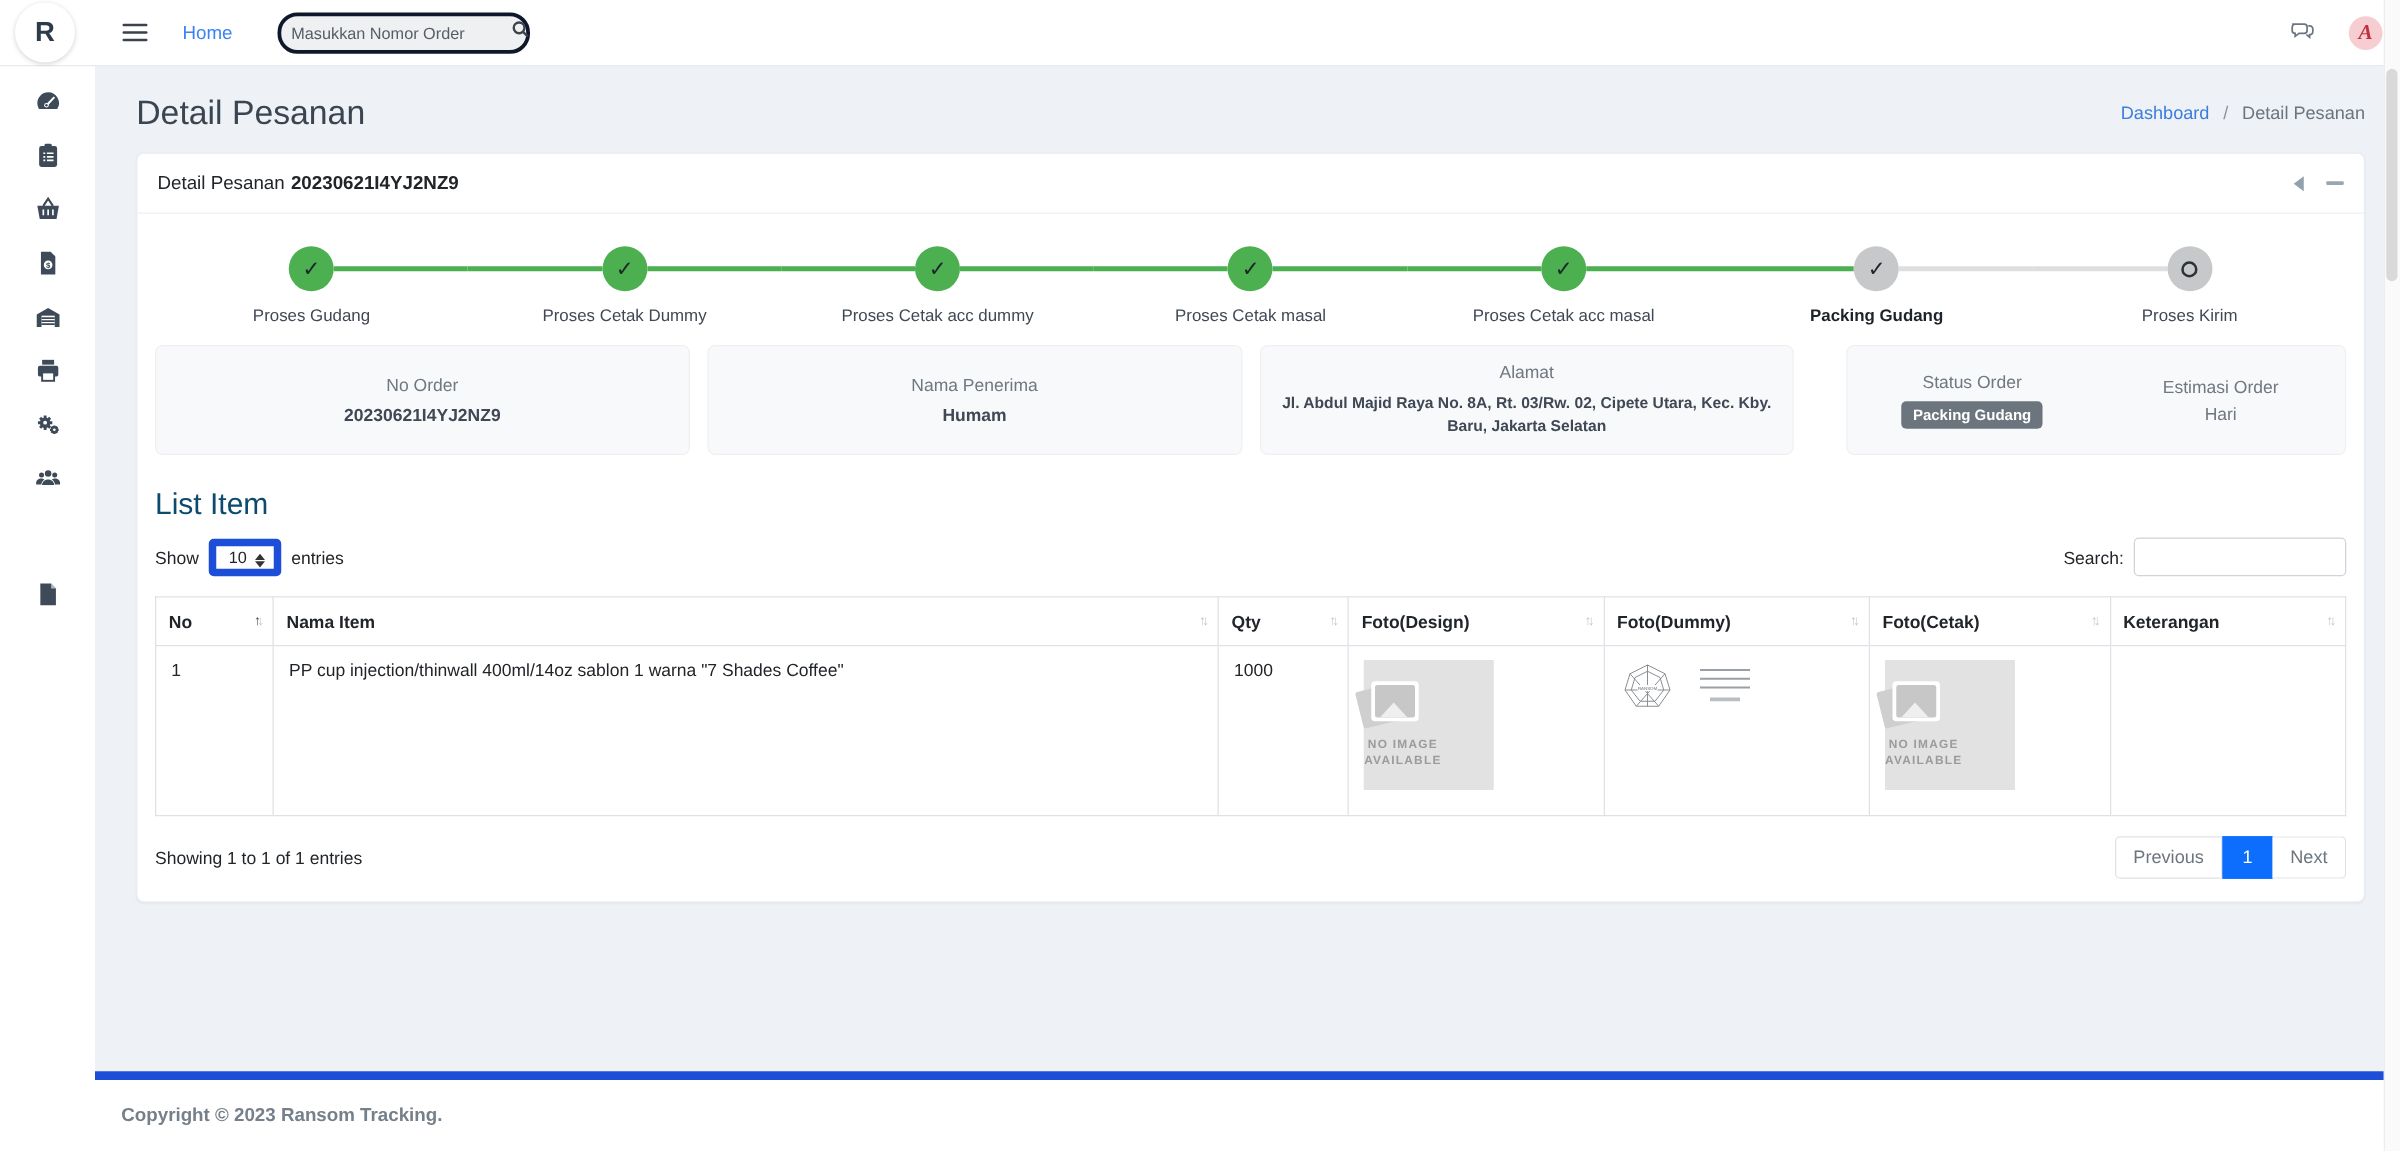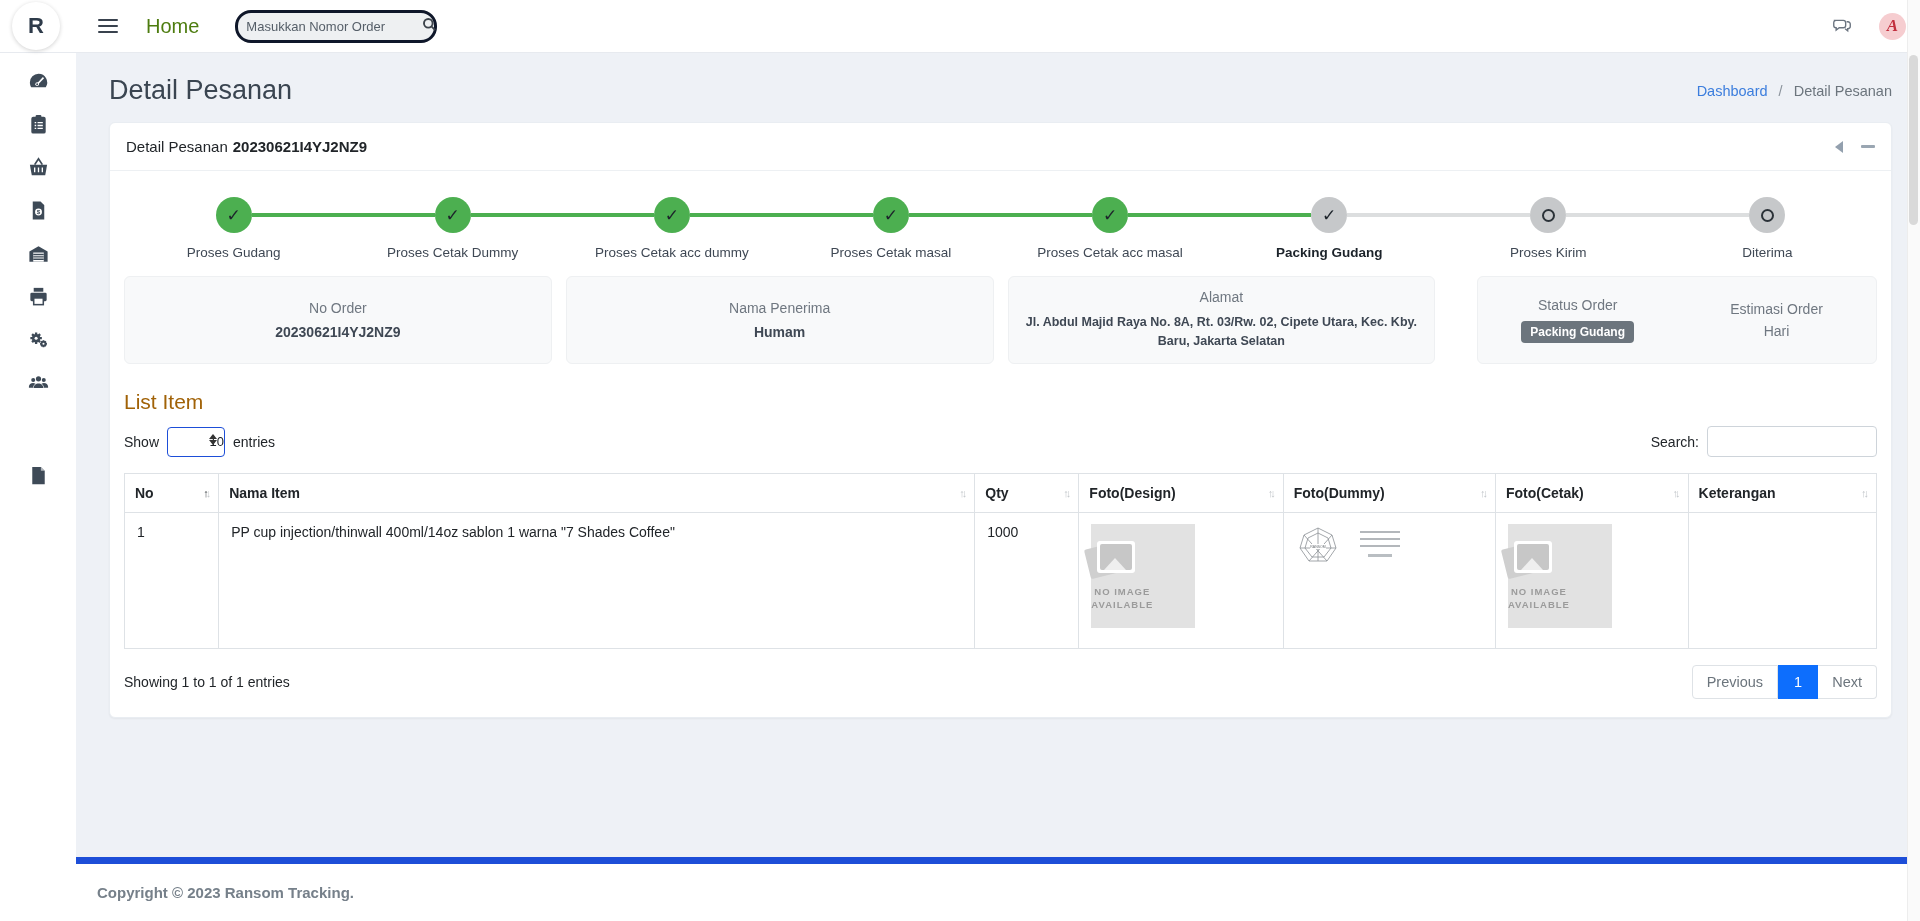--- a/index.html
+++ b/index.html
@@ -14,21 +14,21 @@
   .side-item { width:76px; height:43px; display:flex; align-items:center; justify-content:center; cursor:pointer; }
   .side-item svg { width:23px; height:23px; }
   .side-gap { height:50px; }
 
   
   .topbar { position:absolute; left:0; top:0; right:0; height:52px; background:#fff; z-index:3; }
   .topbar-line { position:absolute; left:0; top:52px; right:0; height:1px; background:#e7eaef; z-index:4; }
   .topbar-inner { position:absolute; left:76px; right:14px; top:0; height:52px; display:flex; align-items:center; }
   .hamburger { width:20px; margin-left:22px; cursor:pointer; }
   .hamburger div { height:2px; background:#39424e; margin:4px 0; border-radius:1px; }
-  .home-link { margin-left:28px; color:#4d7c0f; font-size:20px; cursor:pointer; }
+  .home-link { margin-left:28px; color:#3b82f6; font-size:15px; cursor:pointer; }
   .nav-search { margin-left:36px; width:202px; height:33px; background:#eef0f2; border:3px solid #0f172a; border-radius:16px;
     display:flex; align-items:center; padding:0 8px; }
   .nav-search input { flex:1; border:none; background:transparent; outline:none; font-size:13px; color:#333; font-family:inherit; }
   .nav-search input::placeholder { color:#555e68; }
   .top-right { margin-left:auto; display:flex; align-items:center; gap:26px; }
   .chat-icon { cursor:pointer; }
   .avatar { width:27px; height:27px; border-radius:50%; background:#f6cdd0; color:#c22f3e; font-family:"Liberation Serif",serif;
     font-style:italic; font-weight:bold; font-size:17px; display:flex; align-items:center; justify-content:center; cursor:pointer; }
 
   
@@ -69,25 +69,25 @@
     display:flex; flex-direction:column; align-items:center; justify-content:center; text-align:center; padding:10px 14px; }
   .info-label { font-size:14px; color:#6f7780; }
   .info-value { margin-top:8px; font-size:14px; font-weight:bold; color:#3f4854; }
   .info-value.small { font-size:12.5px; line-height:1.5; max-width:480px; }
   .info-split { flex:1; display:flex; background:#f8f9fa; border:1px solid #eef0f2; border-radius:6px; min-height:88px;margin-left:28px; }
   .info-half { flex:1; display:flex; flex-direction:column; align-items:center; justify-content:center; text-align:center; padding:10px; }
   .badge { margin-top:8px; background:#6c757d; color:#fff; font-size:12px; font-weight:bold; padding:4px 9px; border-radius:4px; }
   .estim-value { margin-top:6px; font-size:14px; color:#6f7780; }
 
   
-  .section-title { margin-top:26px; font-size:21px; font-weight:500; color:#a16207; }
+  .section-title { margin-top:26px; font-size:24px; font-weight:500; color:#0c4a6e; }
   .table-controls { margin-top:12px; display:flex; align-items:center; justify-content:space-between; font-size:14px; color:#212529; }
   .show-ctl { display:flex; align-items:center; gap:8px; }
-  .select-box { position:relative; width:58px; height:30px; border:1px solid #1d4ed8; border-radius:4px; background:#fff;
-    display:flex; align-items:center; padding-left:10px; font-size:13px; color:#212529; cursor:pointer;justify-content:flex-end; }
+  .select-box { position:relative; width:58px; height:30px; border:6px solid #1d4ed8; border-radius:4px; background:#fff;
+    display:flex; align-items:center; padding-left:10px; font-size:13px; color:#212529; cursor:pointer; }
   .select-arrows { position:absolute; right:7px; top:6px; display:flex; flex-direction:column; gap:1px; }
   .select-arrows i { width:0; height:0; border-left:4px solid transparent; border-right:4px solid transparent; display:block; }
   .select-arrows .a-up { border-bottom:5px solid #333; }
   .select-arrows .a-dn { border-top:5px solid #333; }
   .search-ctl { display:flex; align-items:center; gap:8px; }
   .search-ctl input { width:170px; height:31px; border:1px solid #ced4da; border-radius:4px; outline:none; padding:0 8px; font-size:13px; font-family:inherit; }
 
   table.items { width:100%; margin-top:16px; border-collapse:collapse; font-size:14px; color:#212529; }
   table.items th, table.items td { border:1px solid #dee2e6; text-align:left; vertical-align:top; }
   table.items th { padding:11px 10px; font-weight:bold; white-space:nowrap; cursor:pointer; }
@@ -304,27 +304,20 @@
             </div>
             <div class="step-label">Packing Gudang</div>
           </div>
         <div class="step pending">
             <span class="conn left"></span>
             <span class="conn right"></span>
             <div class="circle">
               <span class="ring"></span>
             </div>
             <div class="step-label">Proses Kirim</div>
-          </div>
-        <div class="step pending">
-            <span class="conn left"></span>
-            <div class="circle">
-              <span class="ring"></span>
-            </div>
-            <div class="step-label">Diterima</div>
           </div>
       </div>
 
       <div class="info-row">
         <div class="info-box">
           <div class="info-label">No Order</div>
           <div class="info-value">20230621I4YJ2NZ9</div>
         </div>
         <div class="info-box">
           <div class="info-label">Nama Penerima</div>

